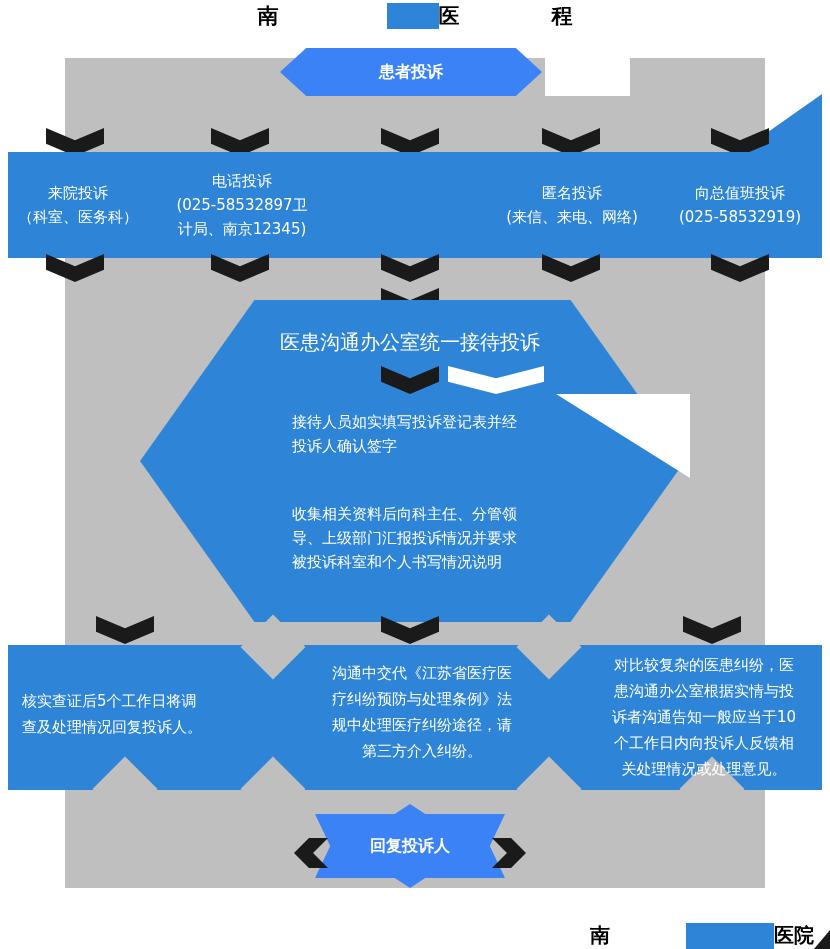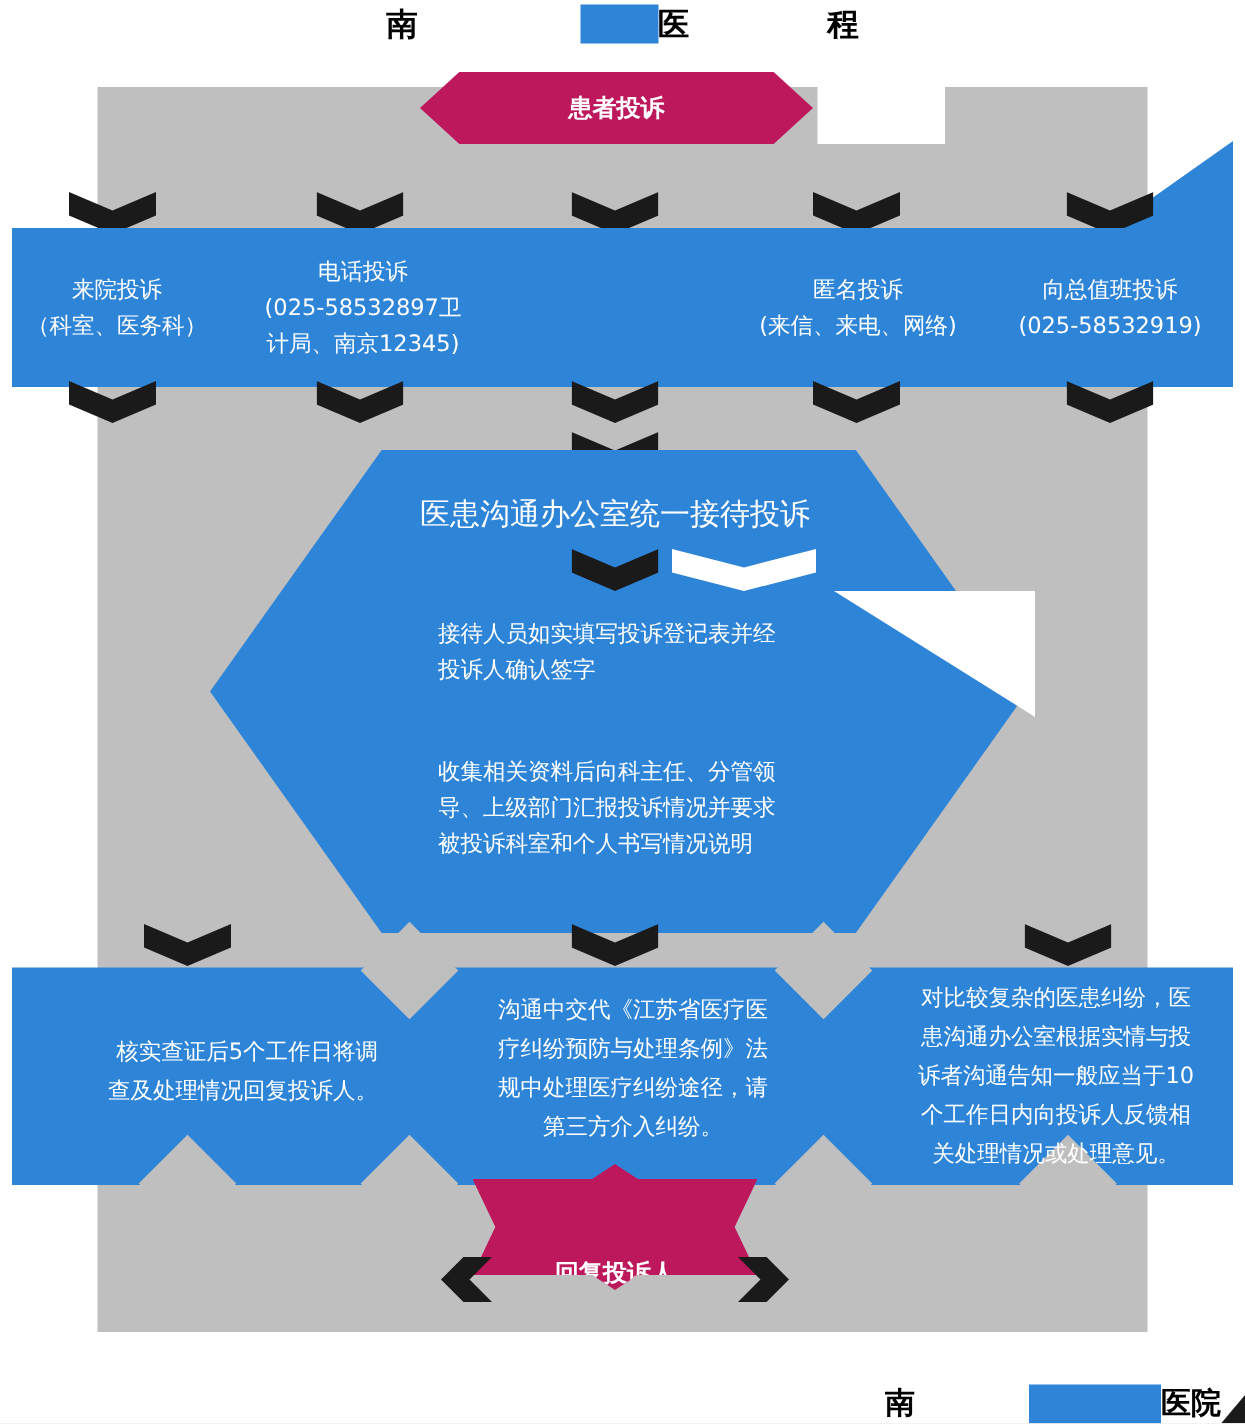--- a/index.html
+++ b/index.html
@@ -3,21 +3,21 @@
 <meta charset="utf-8">
 <style>
   html,body{margin:0;padding:0;background:#fff;}
   .stage{
     position:relative;width:830px;height:949px;background:#fff;overflow:hidden;
     font-family:"DejaVu Sans","Liberation Sans",sans-serif;
   }
   .abs{position:absolute;}
   .gray{background:#BFBFBF;}
   .blue{background:#2E85D8;}
-  .dkblue{background:#be185d;}
+  .dkblue{background:#3b82f6;}
   .chev{
     position:absolute;width:58px;height:28px;background:#1A1A1A;
     clip-path:polygon(0 0,50% 44%,100% 0,100% 56%,50% 100%,0 56%);
   }
   .chev-w{
     position:absolute;width:96px;height:28px;background:#FFFFFF;
     clip-path:polygon(0 0,50% 44%,100% 0,100% 56%,50% 100%,0 56%);
   }
   .dia{position:absolute;width:46px;height:46px;background:#BFBFBF;transform:rotate(45deg);}
   .txt{position:absolute;color:#FFFFFF;font-size:15px;line-height:24px;white-space:pre-line;}
@@ -100,33 +100,33 @@
   <div class="chev" style="left:683px;top:616px;"></div>
 
   <div class="abs blue" style="left:8px;top:645px;width:814px;height:145px;"></div>
   <div class="dia" style="left:250px;top:624px;"></div>
   <div class="dia" style="left:526px;top:624px;"></div>
   <div class="dia" style="left:250px;top:766px;"></div>
   <div class="dia" style="left:526px;top:766px;"></div>
   <div class="dia" style="left:102px;top:766px;"></div>
   <div class="dia" style="left:689px;top:766px;"></div>
 
-  <div class="txt" style="left:22px;top:688px;width:230px;line-height:26px;text-align:right;">核实查证后5个工作日将调
+  <div class="txt" style="left:22px;top:688px;width:230px;line-height:26px;">核实查证后5个工作日将调
 查及处理情况回复投诉人。</div>
   <div class="txt" style="left:306px;top:660px;width:232px;line-height:26px;text-align:center;">沟通中交代《江苏省医疗医
 疗纠纷预防与处理条例》法
 规中处理医疗纠纷途径，请
 第三方介入纠纷。</div>
   <div class="txt" style="left:590px;top:652px;width:228px;line-height:26px;text-align:center;">对比较复杂的医患纠纷，医
 患沟通办公室根据实情与投
 诉者沟通告知一般应当于10
 个工作日内向投诉人反馈相
 关处理情况或处理意见。</div>
 
-  <div class="banner dkblue" style="left:315px;top:776px;width:190px;height:84px;clip-path:polygon(0 12%,42% 12%,50% 0,58% 12%,100% 12%,92% 50%,100% 88%,58% 88%,50% 100%,42% 88%,0 88%,8% 50%);align-items:flex-end;">
+  <div class="banner dkblue" style="left:315px;top:804px;width:190px;height:84px;clip-path:polygon(0 12%,42% 12%,50% 0,58% 12%,100% 12%,92% 50%,100% 88%,58% 88%,50% 100%,42% 88%,0 88%,8% 50%);">
     <span>回复投诉人</span>
   </div>
   <div class="chev" style="left:296px;top:836px;width:30px;height:34px;transform:rotate(90deg);"></div>
   <div class="chev" style="left:494px;top:836px;width:30px;height:34px;transform:rotate(-90deg);"></div>
 
   <div class="footer-row">
     <span>南</span>
     <span style="display:inline-block;width:76px;"></span>
     <span class="redact" style="display:inline-block;width:88px;"></span>
     <span>医院</span>

